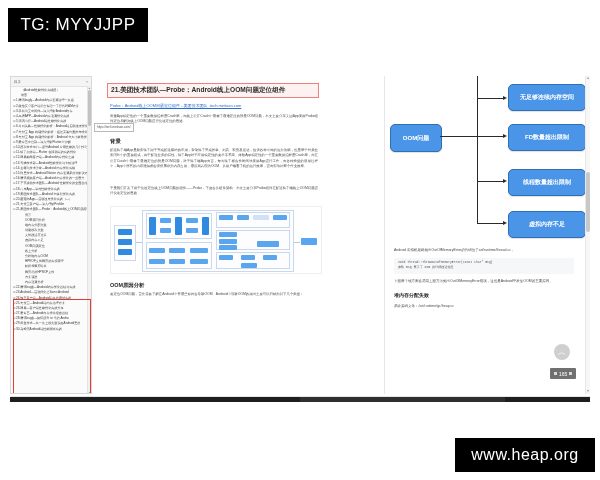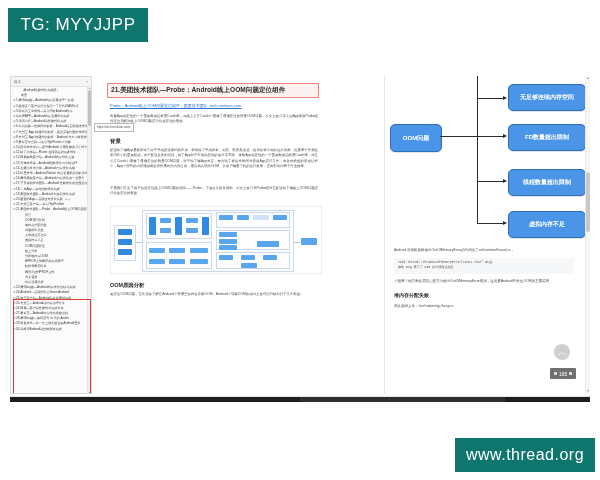--- a/index.html
+++ b/index.html
@@ -12,21 +12,21 @@
     position: relative;
     width: 600px;
     height: 480px;
     background: #ffffff;
     overflow: hidden;
   }
 
   
   .wm {
     position: absolute;
-    background: #0f766e;
+    background: #000000;
     color: #ffffff;
     display: flex;
     align-items: center;
     justify-content: center;
     letter-spacing: 0.5px;
   }
   #wm-top {
     left: 8px; top: 8px;
     width: 140px; height: 34px;
     font-size: 17px;
@@ -705,14 +705,14 @@
       <div class="thumb"></div>
       <div class="a-dn">▼</div>
     </div>
   </div>
 
   <div id="hscroll">
     <div class="track-dark"></div>
     <div class="thumb"></div>
   </div>
 
-  <div class="wm" id="wm-bottom">www.thread.org</div>
+  <div class="wm" id="wm-bottom">www.heap.org</div>
 </div>
 
 </body></html>

